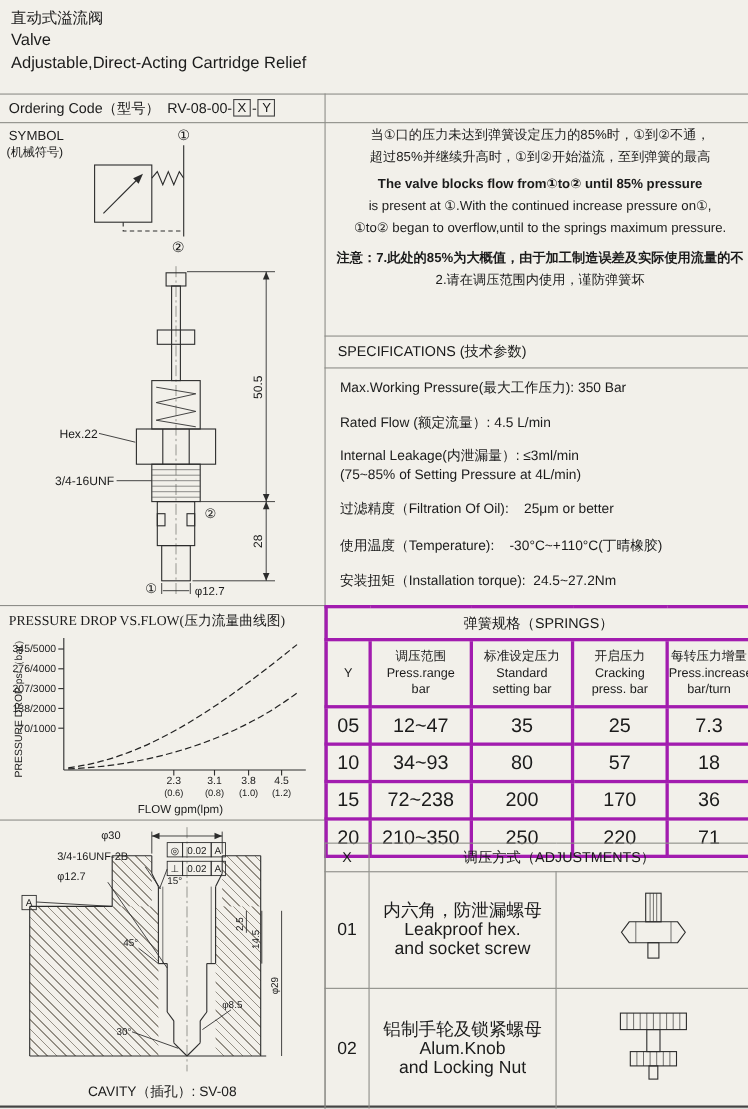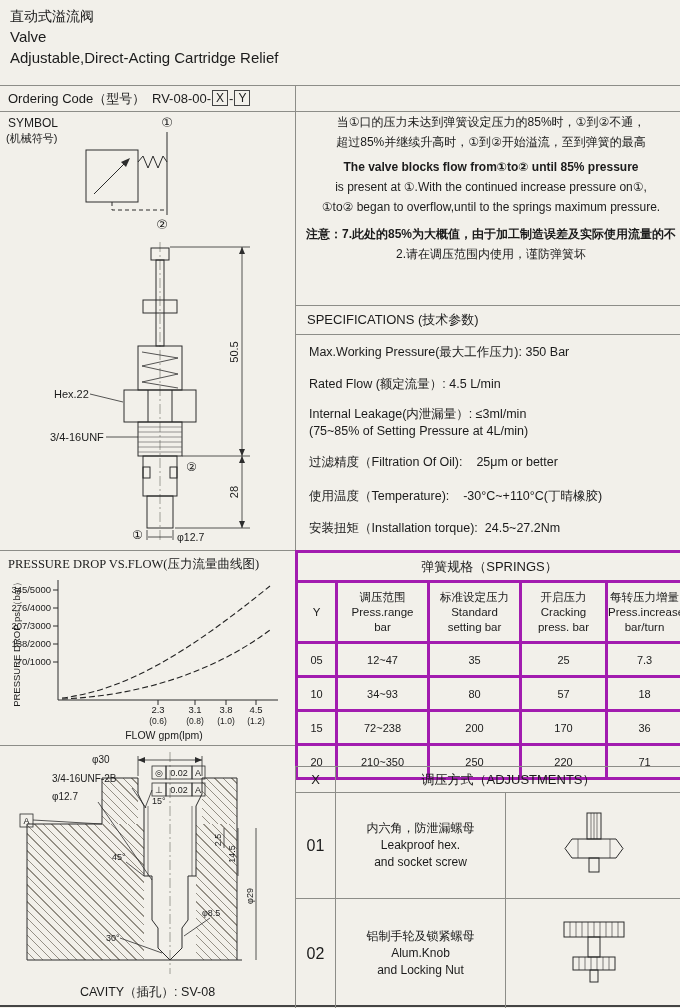--- a/index.html
+++ b/index.html
@@ -18,25 +18,25 @@
   .op-text{position:absolute;left:305px;top:114px;width:372px;text-align:center;}
   .op-line{height:20px;font-size:12px;white-space:nowrap;}
   .gap-top{margin-top:6px;font-weight:bold;}
   .spec-wrap{position:absolute;left:295px;top:338px;width:385px;height:212px;}
   .spec-line{position:absolute;left:14px;font-size:12.5px;white-space:pre;}
   .chart-title{position:absolute;left:8px;top:556px;font-size:12.5px;font-family:Liberation Serif, serif;}
   table.springs{position:absolute;left:295px;top:550px;width:386px;border-collapse:collapse;table-layout:fixed;text-align:center;}
   table.springs td{border:3px solid #a21caf;padding:0;}
   tr.sp-title td{height:27px;font-size:13px;}
   tr.sp-head td{height:58px;font-size:11.5px;line-height:15px;}
-  tr.sp-data td{height:31px;font-size:11px;}
+  tr.sp-data td{height:31px;font-size:18px;}
   table.adjust{position:absolute;left:295px;top:766px;width:386px;border-collapse:collapse;table-layout:fixed;text-align:center;}
   table.adjust td{border:1px solid #8d8d88;padding:0;}
   tr.adj-head td{height:25px;font-size:13px;}
-  .adj-desc div{font-size:12px;line-height:17px;}
+  .adj-desc div{font-size:16px;line-height:17px;}
   .cavity-label{position:absolute;left:0;top:984px;width:295px;text-align:center;font-size:12.5px;}
   .hatch{position:absolute;background:repeating-linear-gradient(45deg,transparent 0 5px,#948f85 5px 6px);}
   svg{position:absolute;overflow:visible;}
   svg text{fill:#1b1b1b;font-family:"Liberation Sans","DejaVu Sans",sans-serif;}
 </style>
 </head>
 <body>
 
 <div class="page">
 

